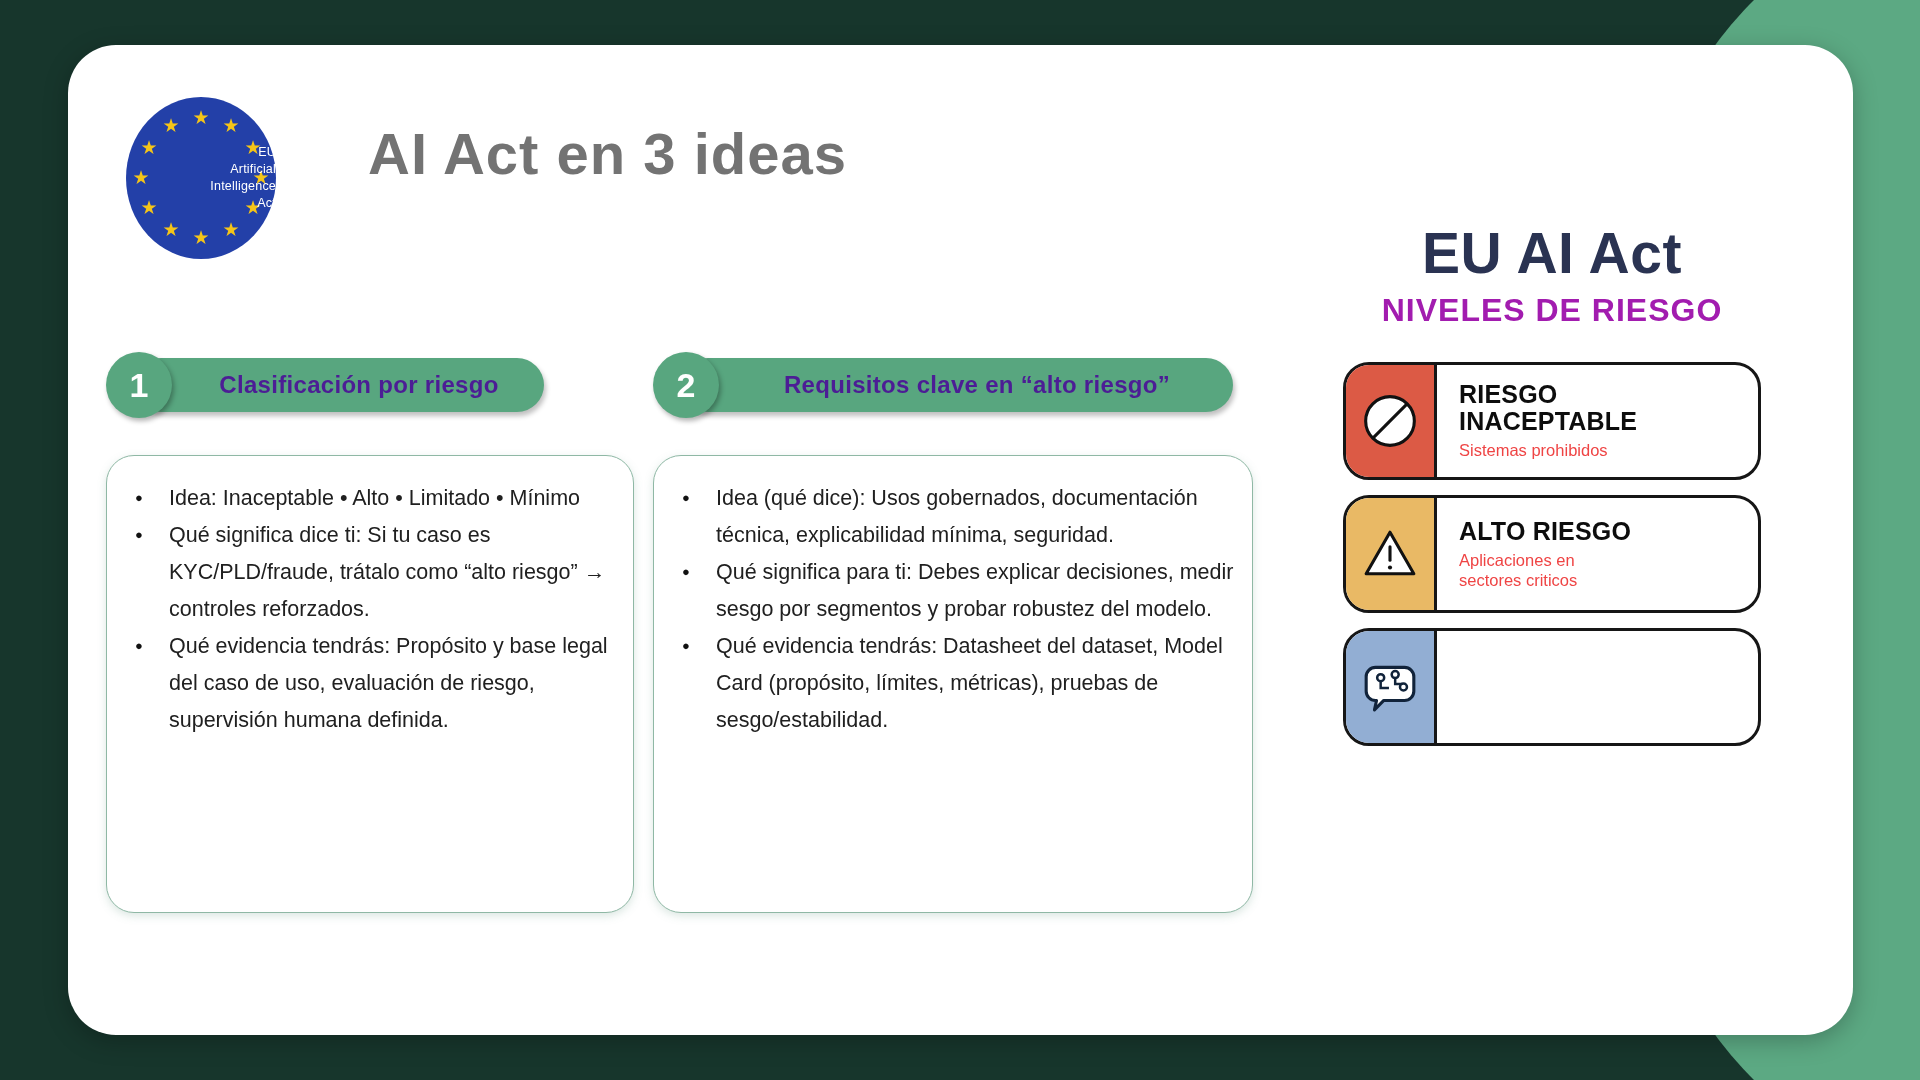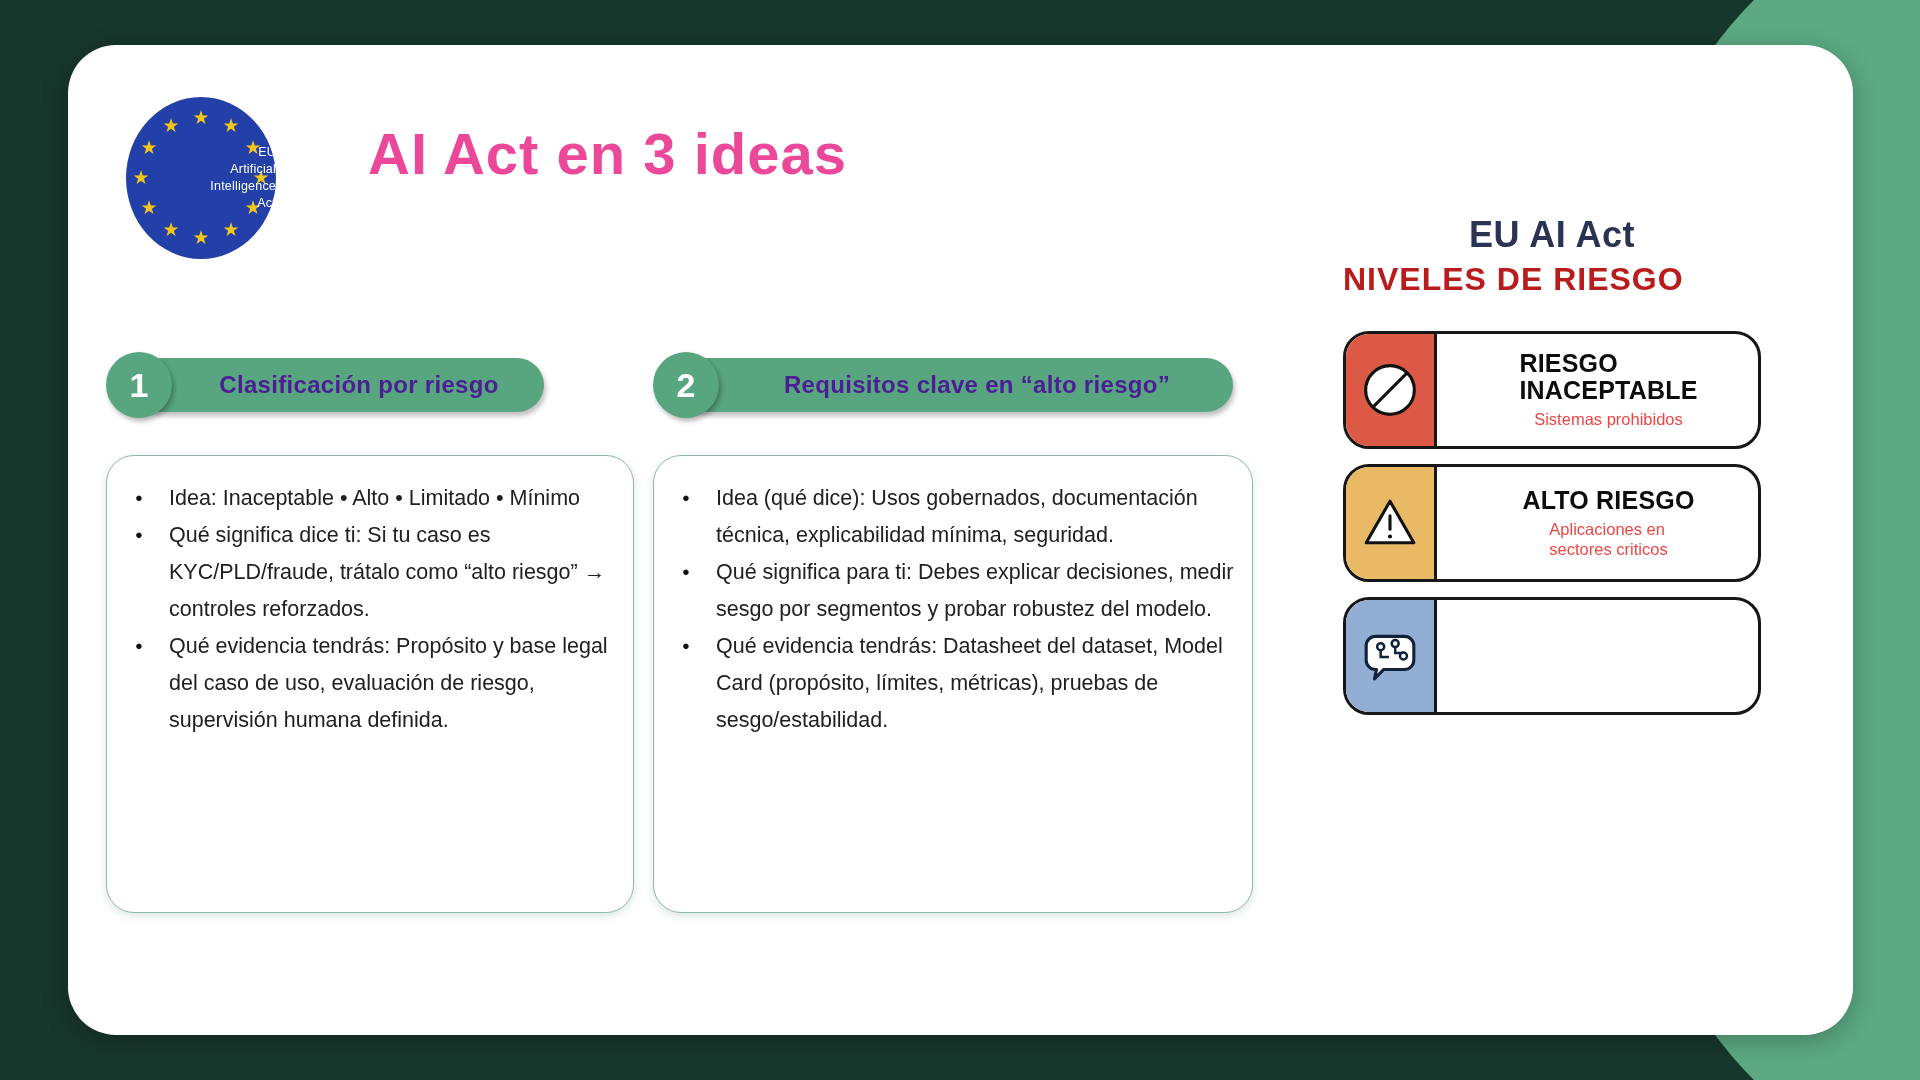--- a/index.html
+++ b/index.html
@@ -73,41 +73,40 @@
   .idea-box li{
     display:flex;align-items:flex-start;
     font-size:21.5px;line-height:1.72;color:#202020;
   }
   .bullet-dot{
     flex:0 0 14px;font-size:13px;line-height:1;margin:11px 20px 0 4px;color:#111;
   }
   
   .risk-panel{position:absolute;left:1275px;top:168px;width:418px;}
   .risk-title{
-    text-align:center;color:#2A3352;font-size:36px;font-weight:bold;
-    letter-spacing:.5px;line-height:1;margin:4px;
+    text-align:center;color:#2A3352;font-size:57px;font-weight:bold;
+    letter-spacing:.5px;line-height:1;margin:12px;
   }
   .risk-subtitle{
-    color:#b91c1c;font-size:32px;font-weight:bold;
+    text-align:center;color:#a21caf;font-size:32px;font-weight:bold;
     letter-spacing:1px;line-height:1;margin-top:10px;
   }
   .levels{margin-top:36px;}
   .level-card{
     display:flex;height:118px;margin-bottom:15px;
     background:#fff;border:3px solid #161616;border-radius:26px;
     overflow:hidden;box-sizing:border-box;
   }
   .level-icon-block{
     flex:0 0 88px;border-right:3px solid #161616;
     display:flex;align-items:center;justify-content:center;
   }
   .level-text{
     flex:1;display:flex;flex-direction:column;justify-content:center;
     padding-left:22px;
-    align-items:center;
   }
   .level-name{
     font-size:25px;font-weight:bold;color:#0d0d0d;line-height:1.08;
     white-space:pre-line;letter-spacing:.2px;
   }
   .level-desc{
     font-size:16.5px;color:#ef4444;margin-top:6px;line-height:1.2;
     white-space:pre-line;
   }
   .level-icon-block svg{width:58px;height:58px;}
@@ -133,21 +132,21 @@
         <span class="eu-star" style="color: rgb(245, 197, 24); transform: rotate(270deg) translate(0px, -60px) rotate(-270deg);">★</span>
         <span class="eu-star" style="color: rgb(245, 197, 24); transform: rotate(300deg) translate(0px, -60px) rotate(-300deg);">★</span>
         <span class="eu-star" style="color: rgb(245, 197, 24); transform: rotate(330deg) translate(0px, -60px) rotate(-330deg);">★</span>
       </div>
     <div class="eu-logo-text">EU
 Artificial
 Intelligence
 Act</div>
   </div>
 
-  <div class="headline" style="color: #ec4899;">AI Act en 3 ideas</div>
+  <div class="headline" style="color: #737373;">AI Act en 3 ideas</div>
 
   <div class="col col-1">
     <div class="pill-row">
       <div class="num-circle">1</div>
       <div class="pill">Clasificación por riesgo</div>
     </div>
     <div class="idea-box">
       <ul>
         <li>
           <span class="bullet-dot">●</span>

